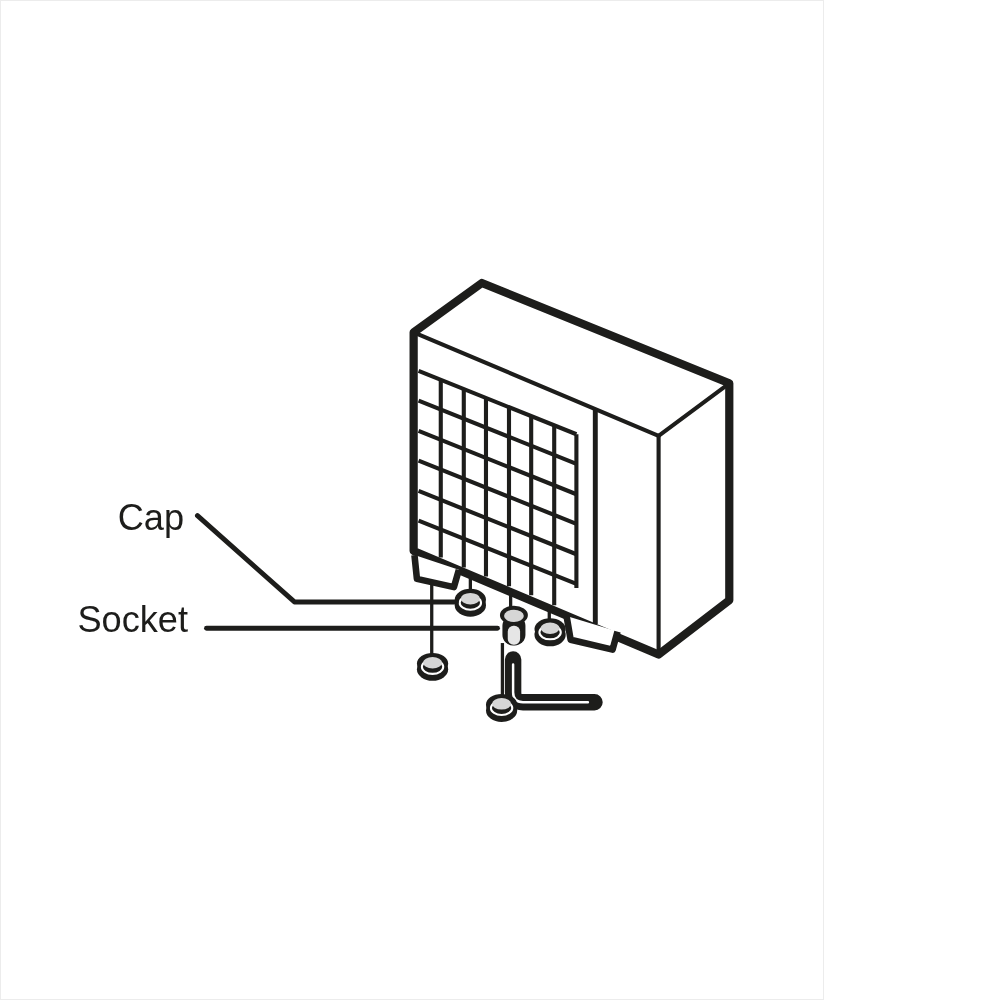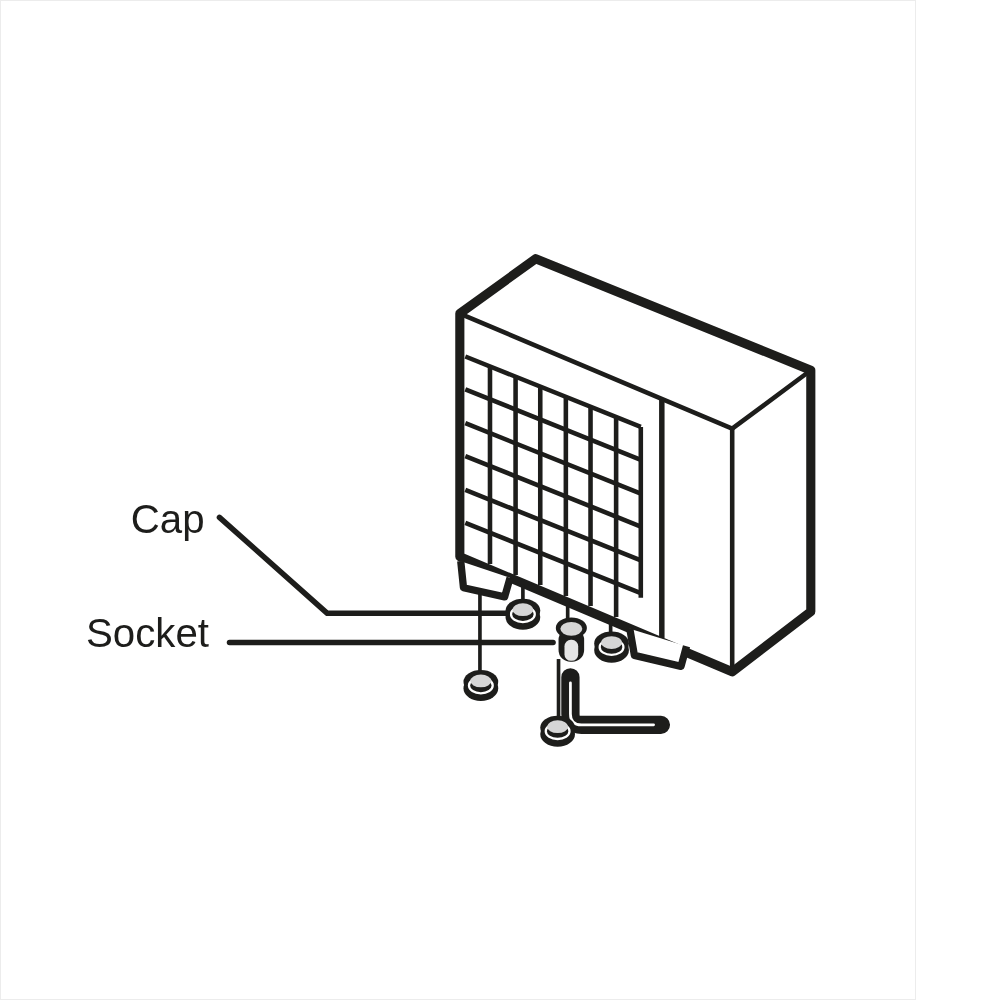--- a/index.html
+++ b/index.html
@@ -4,21 +4,21 @@
 <style>
   :root{
     --ink:#1d1d1b;
     --cap-top:#d6d6d6;
     --slot:#e6e6e6;
     --bg:#ffffff;
   }
   html,body{margin:0;padding:0;background:#fff;}
   .stage{
     position:relative;
-    width:916px;height:1000px;
+    width:824px;height:1000px;
     background:var(--bg);
     border:1px solid #ececec;
     box-sizing:border-box;
     font-family:"Liberation Sans", sans-serif;
   }
   svg{display:block;width:100%;height:100%;}
   .ink{stroke:var(--ink);fill:none;}
   .face{fill:#ffffff;stroke:none;}
   .label{
     font-family:"Liberation Sans", sans-serif;

